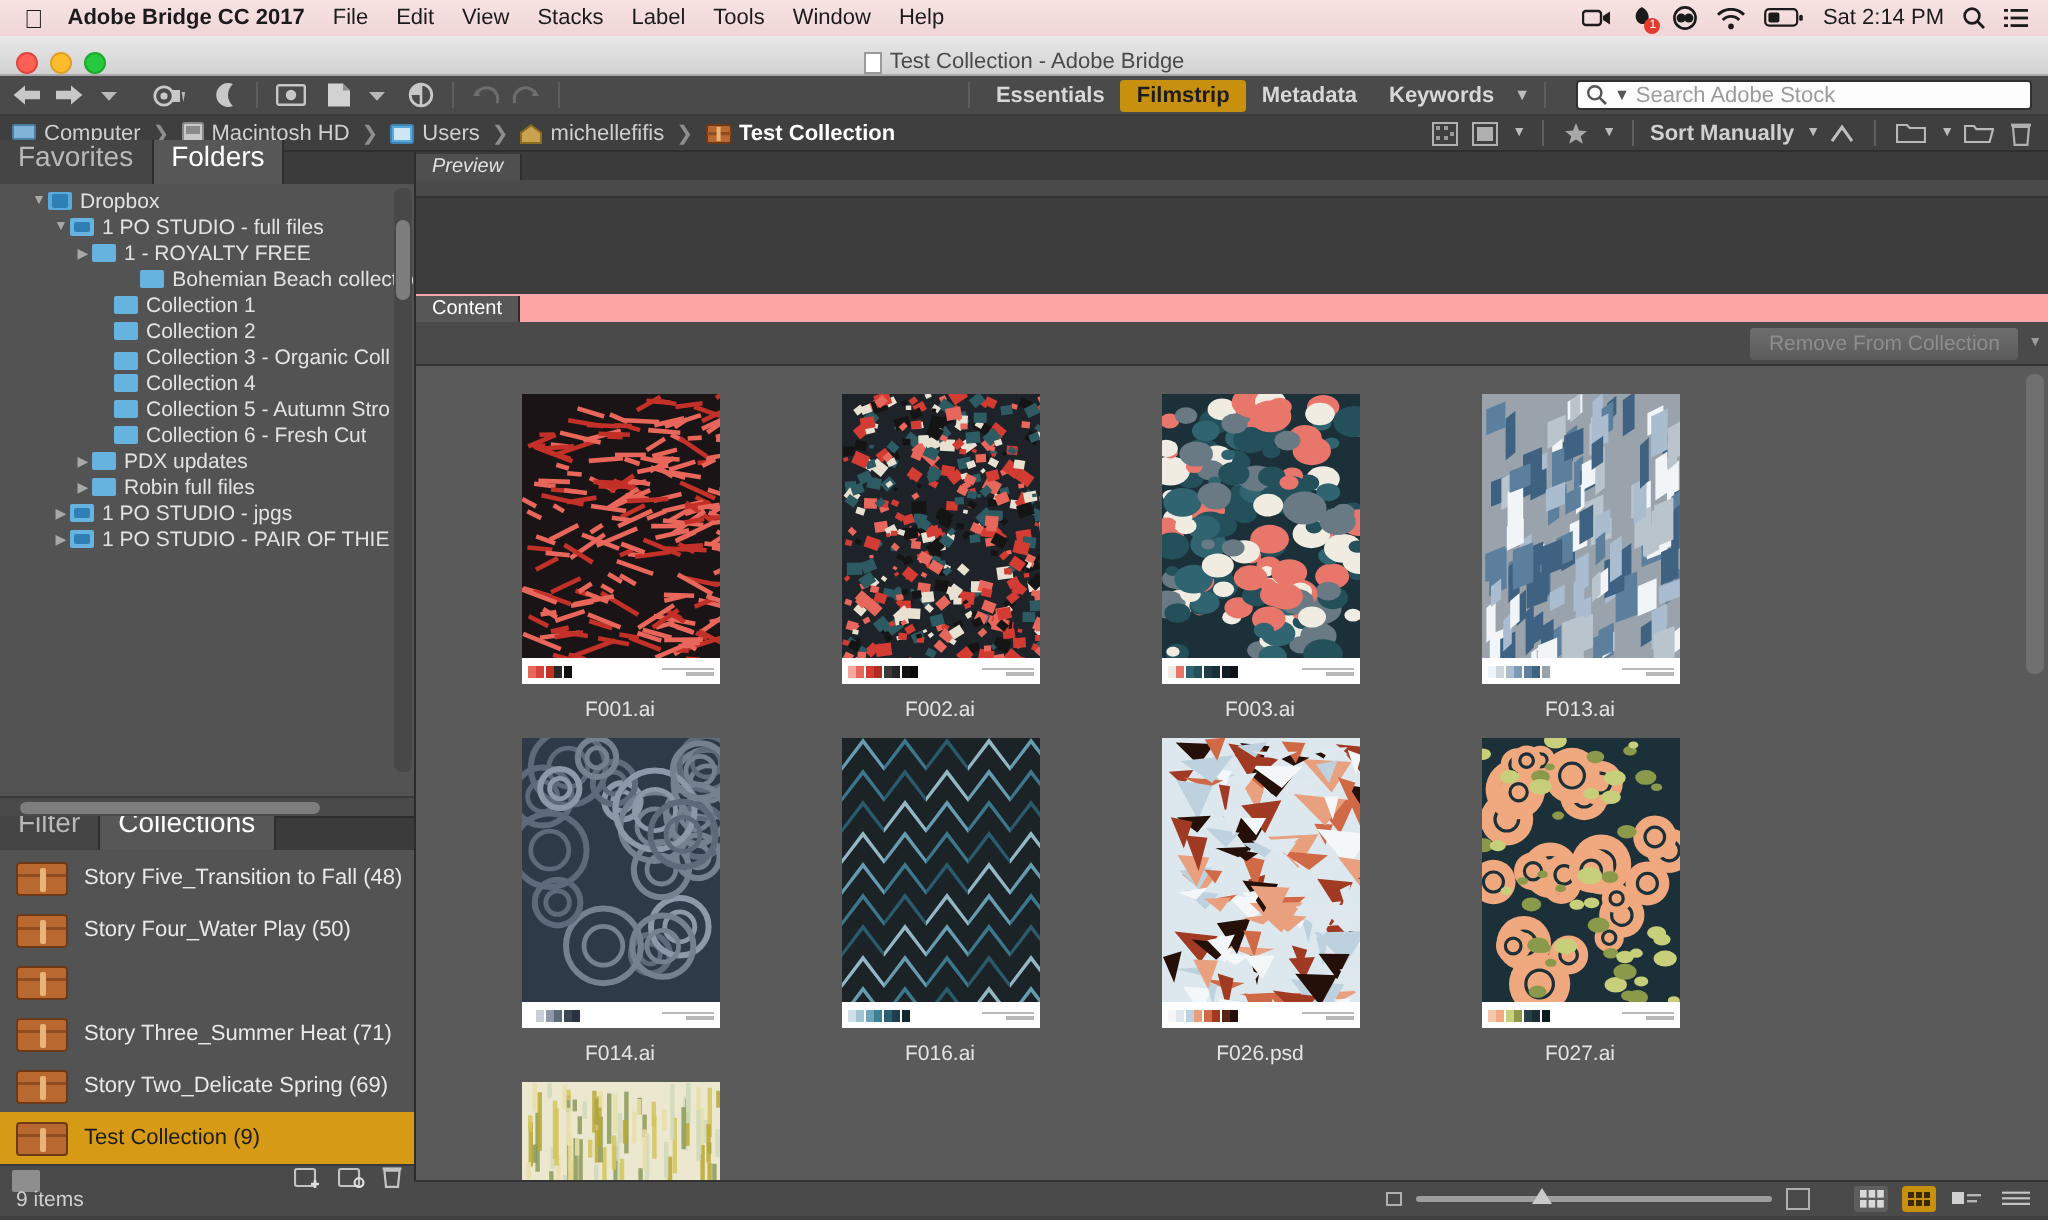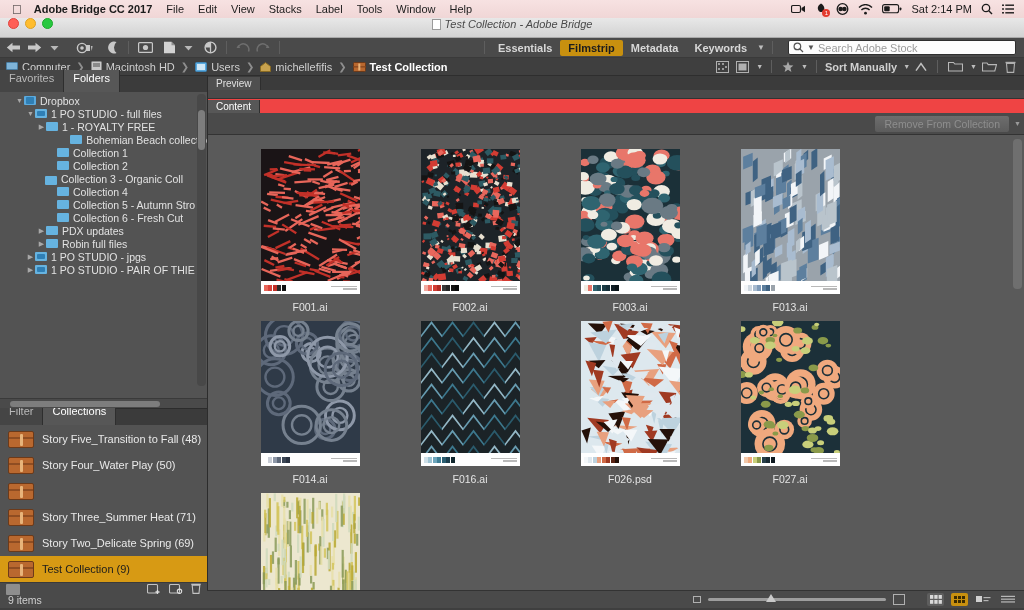--- a/index.html
+++ b/index.html
@@ -27,21 +27,21 @@
   .badge-dot {
     position:absolute; right:-3px; bottom:-2px; width:8px; height:8px; border-radius:50%;
     background:#e33b2e; color:#fff; font-size:6px; line-height:8px; text-align:center;
   }
 
   
   .titlebar {
     height:20px; width:100%;
     background:linear-gradient(to bottom,#e8e8e8,#d2d2d2);
     border-bottom:1px solid #a9a9a9;
-    display:flex; align-items:flex-start; position:relative;font-style:italic;
+    display:flex; align-items:flex-end; position:relative;
   }
   .traffic { display:flex; gap:6px; padding-left:8px; }
   .tl { width:11px; height:11px; border-radius:50%; }
   .tl.red{background:#ff5f57;border:1px solid #e0443e;}
   .tl.yel{background:#ffbd2e;border:1px solid #dea123;}
   .tl.grn{background:#28c840;border:1px solid #1aab29;}
   .win-title {
     position:absolute; left:0; right:0; text-align:center;
     color:#4a4a4a; font-size:11px; display:flex; align-items:center; justify-content:center; gap:4px;
   }
@@ -82,21 +82,21 @@
   .pb-right { margin-left:auto; display:flex; align-items:center; gap:3px;font-weight:bold; }
   .sortlabel { color:#d0d0d0; font-size:11px; margin-right:1px; }
 
   
   .content-area { display:flex; height:514px; background:#4d4d4d; }
 
   
   .left-panel { width:208px; display:flex; flex-direction:column; background:#4d4d4d; border-right:1px solid #2c2c2c; }
   .panel-tabs { display:flex; height:16px; background:#3b3b3b; align-items:flex-end; }
   .ptab {
-    padding:2px 9px 20px 9px; font-size:11px; color:#b9b9b9;
+    padding:2px 9px 20px 9px; font-size:14px; color:#b9b9b9;
     background:#454545; border-right:1px solid #2e2e2e; height:16px; line-height:12px;
   }
   .ptab.active { background:#575757; color:#ffffff; }
   .tree { flex:1; background:#535353; overflow:hidden; position:relative; padding-top:2px; }
   .trow { display:flex; align-items:center; height:13px; padding-left:4px; white-space:nowrap; font-size:10.5px; color:#e2e2e2; }
   .tw { width:9px; display:inline-block; text-align:center; color:#a8a8a8; font-size:7px; }
   .tfold {
     width:12px; height:9px; margin-right:4px; background:#66b3e0; border-radius:1px;
     position:relative; flex:none;
   }
@@ -123,24 +123,24 @@
   .chest:after {
     content:""; position:absolute; left:11px; top:2px; width:3px; height:12px;
     background:#e8b47a; border-radius:1px;
   }
   .coll-foot { height:18px; background:#4a4a4a; display:flex; align-items:center; padding:0 6px; border-top:1px solid #3a3a3a; }
   .cf-left { width:14px; height:11px; background:#8e8e8e; border-radius:1px; }
   .cf-right { margin-left:auto; display:flex; gap:8px; align-items:center; color:#c3c3c3; }
 
   
   .right-panel { flex:1; display:flex; flex-direction:column; background:#3d3d3d; }
-  .prev-tabrow { height:14px; background:#3b3b3b; display:flex; align-items:flex-end; }
+  .prev-tabrow { height:14px; background:#3b3b3b; display:flex; align-items:flex-end;font-style:italic; }
   .prev-tab { padding:1px 8px; font-size:10px; background:#4f4f4f; color:#e0e0e0; border-right:1px solid #2e2e2e; }
   .prev-strip { height:9px; background:#4a4a4a; border-bottom:1px solid #333; }
-  .cont-tabrow { height:14px; background:#ef4444; display:flex; align-items:flex-end; }
+  .cont-tabrow { height:14px; background:#fca5a5; display:flex; align-items:flex-end;margin-top:48px; }
   .cont-tab { padding:1px 8px; font-size:10px; background:#575757; color:#ffffff; border-right:1px solid #2e2e2e; }
   .cont-header { height:22px; background:#4a4a4a; display:flex; align-items:center; justify-content:flex-end; padding-right:14px; position:relative; border-bottom:1px solid #333; }
   .rm-btn {
     background:linear-gradient(to bottom,#6d6d6d,#5c5c5c); color:#8e8e8e;
     border:1px solid #4a4a4a; border-radius:3px; font-size:10.5px; padding:2px 9px;
   }
   .cont-header .hdr-caret { position:absolute; right:3px; top:7px; color:#9a9a9a; font-size:7px; }
 
   .grid-wrap { flex:1; background:#5a5a5a; position:relative; overflow:hidden; padding:14px 0 6px 22px; }
   .grid { display:flex; flex-wrap:wrap; gap:0; }
@@ -484,21 +484,21 @@
             <div class="trow" style="padding-left: 48px;">
               <span class="tw"></span>
               <span class="tfold"></span>
               <span class="tlabel">Collection 1</span>
             </div>
             <div class="trow" style="padding-left: 48px;">
               <span class="tw"></span>
               <span class="tfold"></span>
               <span class="tlabel">Collection 2</span>
             </div>
-            <div class="trow" style="padding-left: 36px; align-items: flex-end;">
+            <div class="trow" style="padding-left: 48px; align-items: flex-end;">
               <span class="tw"></span>
               <span class="tfold"></span>
               <span class="tlabel">Collection 3 - Organic Coll</span>
             </div>
             <div class="trow" style="padding-left: 48px;">
               <span class="tw"></span>
               <span class="tfold"></span>
               <span class="tlabel">Collection 4</span>
             </div>
             <div class="trow" style="padding-left: 48px;">

